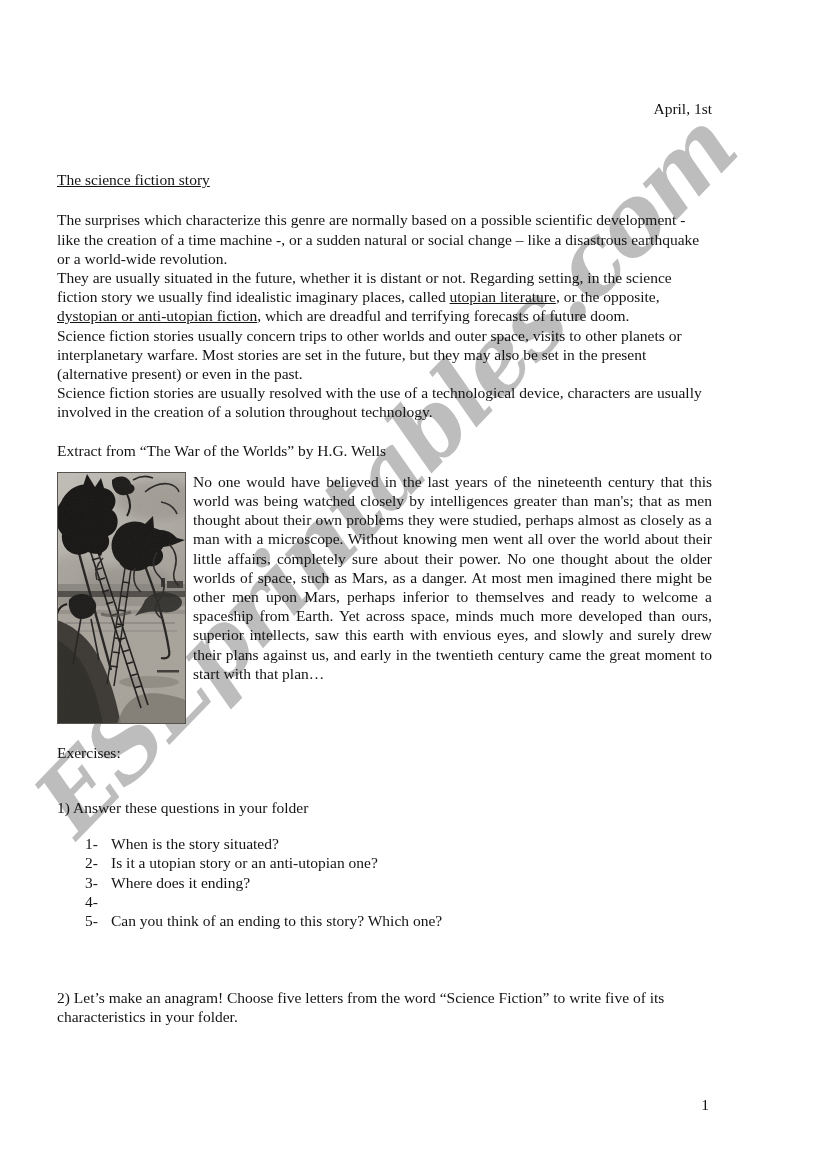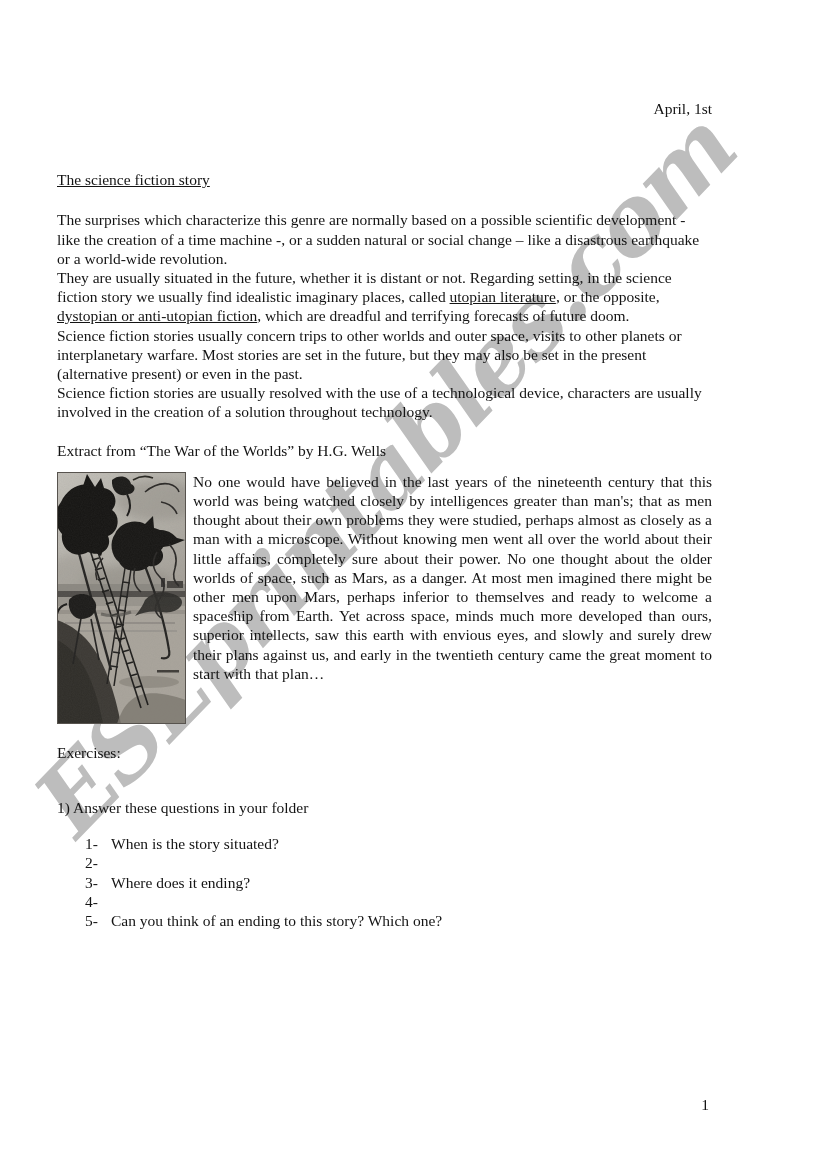--- a/index.html
+++ b/index.html
@@ -212,32 +212,34 @@
 
     <div class="task1">1) Answer these questions in your folder</div>
 
     <div class="qlist">
       <div class="qrow">
         <span class="qnum">1-</span>
         <span>When is the story situated?</span>
       </div>
       <div class="qrow">
         <span class="qnum">2-</span>
+        <span>Is it a utopian story or an anti-utopian one?</span>
       </div>
       <div class="qrow">
         <span class="qnum">3-</span>
         <span>Where does it ending?</span>
       </div>
       <div class="qrow">
         <span class="qnum">4-</span>
       </div>
       <div class="qrow">
         <span class="qnum">5-</span>
         <span>Can you think of an ending to this story? Which one?</span>
       </div>
     </div>
 
+    <div class="task2">2) Let’s make an anagram! Choose five letters from the word “Science Fiction” to write five of its characteristics in your folder.</div>
 
   </div>
 
   <div class="pagenum">1</div>
 
 </div>
 
 </body></html>

